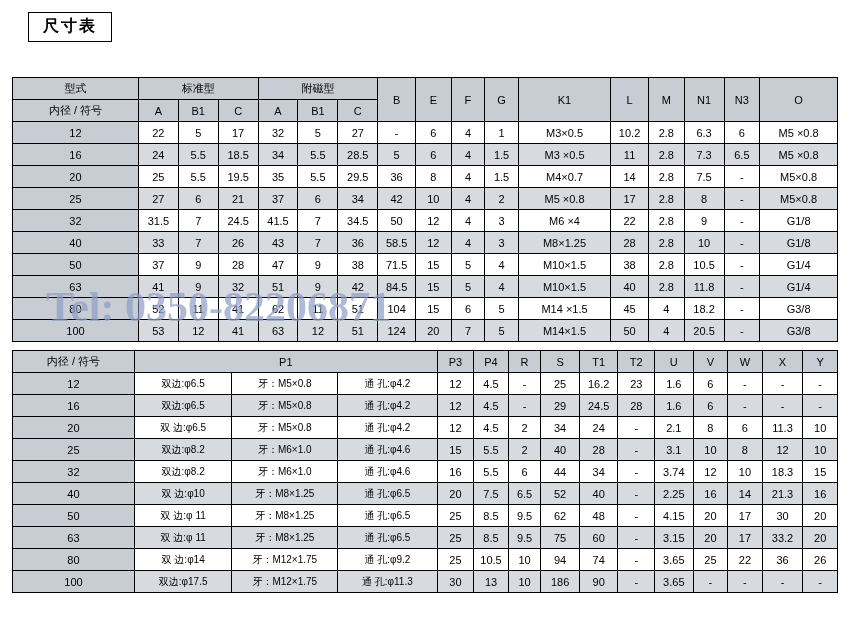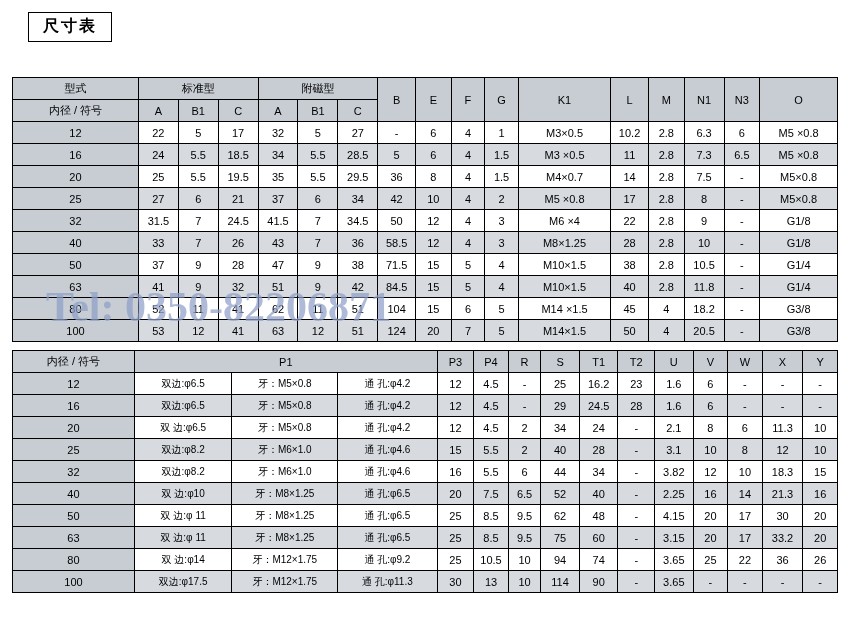--- a/index.html
+++ b/index.html
@@ -420,21 +420,21 @@
           <td class="lbl">32</td>
           <td class="white sub">双边:φ8.2</td>
           <td class="white sub">牙：M6×1.0</td>
           <td class="white sub">通 孔:φ4.6</td>
           <td class="white">16</td>
           <td class="white">5.5</td>
           <td class="white">6</td>
           <td class="white">44</td>
           <td class="white">34</td>
           <td class="white">-</td>
-          <td class="white">3.82</td>
+          <td class="white">3.74</td>
           <td class="white">12</td>
           <td class="white">10</td>
           <td class="white">18.3</td>
           <td class="white">15</td>
         </tr>
         <tr>
           <td class="lbl">40</td>
           <td class="shade sub">双 边:φ10</td>
           <td class="shade sub">牙：M8×1.25</td>
           <td class="shade sub">通 孔:φ6.5</td>
@@ -502,21 +502,21 @@
           <td class="white">26</td>
         </tr>
         <tr>
           <td class="lbl">100</td>
           <td class="shade sub">双边:φ17.5</td>
           <td class="shade sub">牙：M12×1.75</td>
           <td class="shade sub">通 孔:φ11.3</td>
           <td class="shade">30</td>
           <td class="shade">13</td>
           <td class="shade">10</td>
-          <td class="shade">114</td>
+          <td class="shade">186</td>
           <td class="shade">90</td>
           <td class="shade">-</td>
           <td class="shade">3.65</td>
           <td class="shade">-</td>
           <td class="shade">-</td>
           <td class="shade">-</td>
           <td class="shade">-</td>
         </tr>
       </tbody>
   </table>

